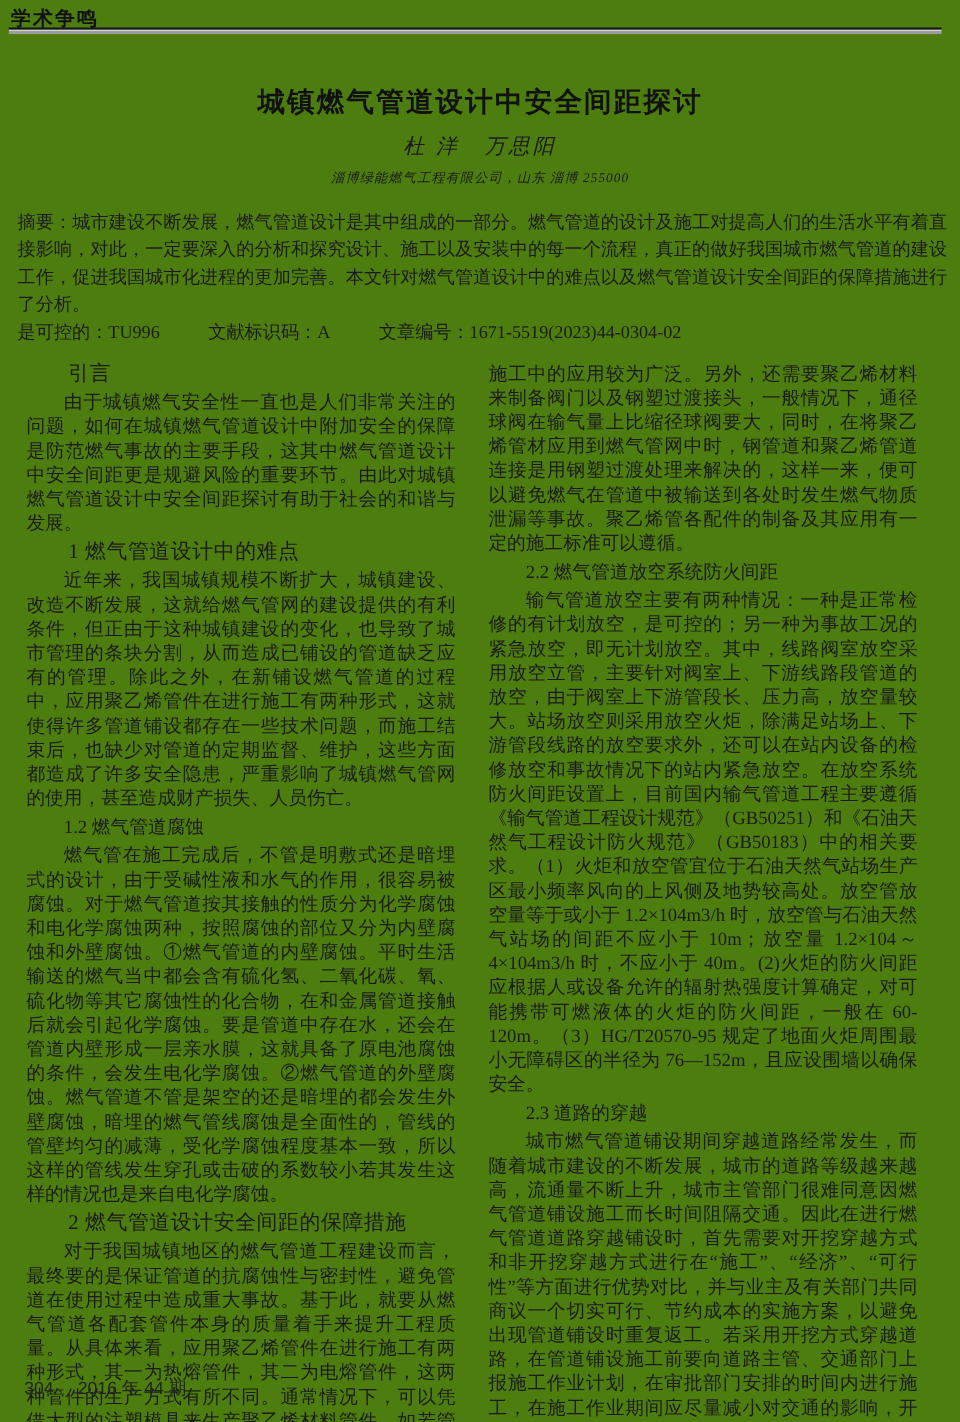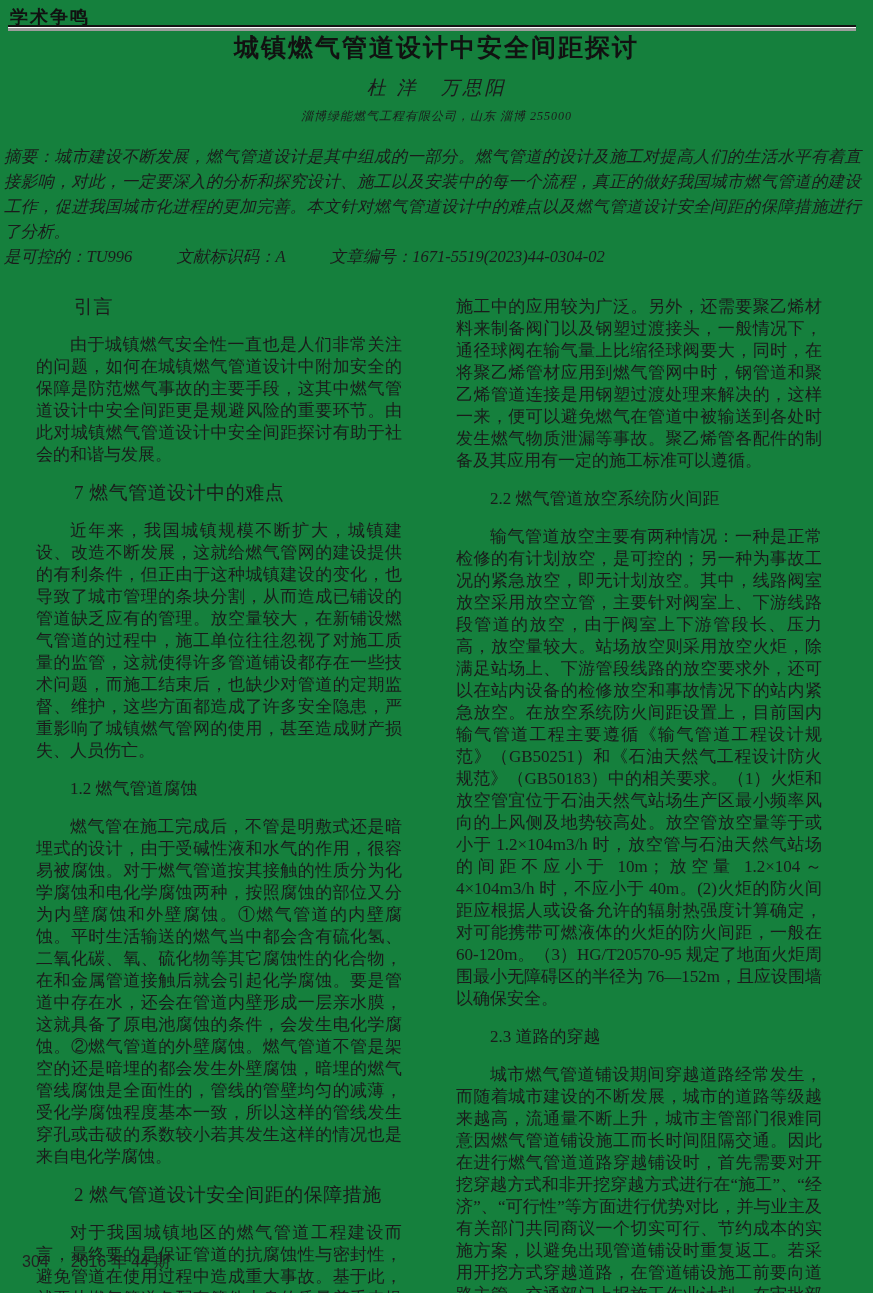--- a/index.html
+++ b/index.html
@@ -1,71 +1,70 @@
 <!DOCTYPE html>
 <html><head>
 <meta charset="utf-8">
 <style>
   html,body{margin:0;padding:0;background:#ffffff;}
   .page{
     position:relative;
     width:873px;height:1293px;
-    background:#15803d;
+    background:#4d7c0f;
     color:#1b1b1b;
     overflow:hidden;
     font-family:"Liberation Serif","DejaVu Serif",serif;
   }
   
   .brand{
     position:absolute;left:10px;top:5px;
     font-family:"Liberation Sans","DejaVu Sans",sans-serif;
     font-weight:bold;font-size:18px;letter-spacing:2px;color:#111;
   }
   .head-rule{
     position:absolute;left:8px;top:25px;width:848px;height:2px;
     background:#141414;
     border-bottom:1px solid #ffffff;
     box-shadow:0 3px 0 #9c9c9c;
   }
   
   .title{
-    margin:0;padding-top:31px;
+    margin:0;padding-top:76px;
     text-align:center;
     font-size:25px;font-weight:bold;letter-spacing:2px;color:#111;
   }
   .authors{
     margin-top:11px;text-align:center;
     font-size:19px;font-style:italic;letter-spacing:3px;
   }
   .affiliation{
     margin-top:7px;text-align:center;
     font-size:12px;font-style:italic;letter-spacing:1px;
   }
   
   .meta-block{
-    margin:19px 12px 0 4px;
+    margin:19px 12px 0 16px;
     font-size:16.5px;line-height:25px;
-    font-style:italic;
     text-align:justify;
   }
   .meta-block p{margin:0;}
   .meta-row .grp{margin-right:40px;white-space:nowrap;}
   .meta-row .grp:last-child{margin-right:0;}
   
   .body-cols{
     display:flex;
     margin:11px 17px 0 20px;
     gap:22px;
   }
   .col{
     width:398px;
     font-size:17px;line-height:22px;
     text-align:justify;
   }
-  .col p{margin:16px;}
+  .col p{margin:4px;}
   .para{text-indent:2em;}
   .para-cont{text-indent:0;}
   .h1{text-indent:2em;font-size:19px;letter-spacing:0.5px;}
   .h2{text-indent:2em;}
   
   .footer{
     position:absolute;left:22px;top:1252px;
     font-family:"Liberation Sans","DejaVu Sans",sans-serif;
     font-size:16px;color:#222;
   }
@@ -89,22 +88,22 @@
       <span class="grp"><span>是可控的：</span><span>TU996</span></span>
       <span class="grp"><span>文献标识码：</span><span>A</span></span>
       <span class="grp"><span>文章编号：</span><span>1671-5519(2023)44-0304-02</span></span>
     </p>
   </div>
 
   <div class="body-cols">
     <div class="col">
       <p class="h1">引言</p>
       <p class="para">由于城镇燃气安全性一直也是人们非常关注的问题，如何在城镇燃气管道设计中附加安全的保障是防范燃气事故的主要手段，这其中燃气管道设计中安全间距更是规避风险的重要环节。由此对城镇燃气管道设计中安全间距探讨有助于社会的和谐与发展。</p>
-      <p class="h1">7 燃气管道设计中的难点</p>
-      <p class="para">近年来，我国城镇规模不断扩大，城镇建设、改造不断发展，这就给燃气管网的建设提供的有利条件，但正由于这种城镇建设的变化，也导致了城市管理的条块分割，从而造成已铺设的管道缺乏应有的管理。放空量较大，在新铺设燃气管道的过程中，施工单位往往忽视了对施工质量的监管，这就使得许多管道铺设都存在一些技术问题，而施工结束后，也缺少对管道的定期监督、维护，这些方面都造成了许多安全隐患，严重影响了城镇燃气管网的使用，甚至造成财产损失、人员伤亡。</p>
+      <p class="h1">1 燃气管道设计中的难点</p>
+      <p class="para">近年来，我国城镇规模不断扩大，城镇建设、改造不断发展，这就给燃气管网的建设提供的有利条件，但正由于这种城镇建设的变化，也导致了城市管理的条块分割，从而造成已铺设的管道缺乏应有的管理。除此之外，在新铺设燃气管道的过程中，应用聚乙烯管件在进行施工有两种形式，这就使得许多管道铺设都存在一些技术问题，而施工结束后，也缺少对管道的定期监督、维护，这些方面都造成了许多安全隐患，严重影响了城镇燃气管网的使用，甚至造成财产损失、人员伤亡。</p>
       <p class="h2">1.2 燃气管道腐蚀</p>
       <p class="para">燃气管在施工完成后，不管是明敷式还是暗埋式的设计，由于受碱性液和水气的作用，很容易被腐蚀。对于燃气管道按其接触的性质分为化学腐蚀和电化学腐蚀两种，按照腐蚀的部位又分为内壁腐蚀和外壁腐蚀。①燃气管道的内壁腐蚀。平时生活输送的燃气当中都会含有硫化氢、二氧化碳、氧、硫化物等其它腐蚀性的化合物，在和金属管道接触后就会引起化学腐蚀。要是管道中存在水，还会在管道内壁形成一层亲水膜，这就具备了原电池腐蚀的条件，会发生电化学腐蚀。②燃气管道的外壁腐蚀。燃气管道不管是架空的还是暗埋的都会发生外壁腐蚀，暗埋的燃气管线腐蚀是全面性的，管线的管壁均匀的减薄，受化学腐蚀程度基本一致，所以这样的管线发生穿孔或击破的系数较小若其发生这样的情况也是来自电化学腐蚀。</p>
       <p class="h1">2 燃气管道设计安全间距的保障措施</p>
       <p class="para">对于我国城镇地区的燃气管道工程建设而言，最终要的是保证管道的抗腐蚀性与密封性，避免管道在使用过程中造成重大事故。基于此，就要从燃气管道各配套管件本身的质量着手来提升工程质量。从具体来看，应用聚乙烯管件在进行施工有两种形式，其一为热熔管件，其二为电熔管件，这两种管件的生产方式有所不同。通常情况下，可以凭借大型的注塑模具来生产聚乙烯材料管件，如若管件的体积较大，便可以采取焊制的方式来进行辅助加工制备，需要将燃气管件制备成为以下几种形态：“弯头”、“三通”、“四通”等等，这些聚乙烯材料所制备的配套管件在实际燃气工程项目的</p>
     </div>
     <div class="col">
       <p class="para-cont">施工中的应用较为广泛。另外，还需要聚乙烯材料来制备阀门以及钢塑过渡接头，一般情况下，通径球阀在输气量上比缩径球阀要大，同时，在将聚乙烯管材应用到燃气管网中时，钢管道和聚乙烯管道连接是用钢塑过渡处理来解决的，这样一来，便可以避免燃气在管道中被输送到各处时发生燃气物质泄漏等事故。聚乙烯管各配件的制备及其应用有一定的施工标准可以遵循。</p>
       <p class="h2">2.2 燃气管道放空系统防火间距</p>
       <p class="para">输气管道放空主要有两种情况：一种是正常检修的有计划放空，是可控的；另一种为事故工况的紧急放空，即无计划放空。其中，线路阀室放空采用放空立管，主要针对阀室上、下游线路段管道的放空，由于阀室上下游管段长、压力高，放空量较大。站场放空则采用放空火炬，除满足站场上、下游管段线路的放空要求外，还可以在站内设备的检修放空和事故情况下的站内紧急放空。在放空系统防火间距设置上，目前国内输气管道工程主要遵循《输气管道工程设计规范》（GB50251）和《石油天然气工程设计防火规范》（GB50183）中的相关要求。（1）火炬和放空管宜位于石油天然气站场生产区最小频率风向的上风侧及地势较高处。放空管放空量等于或小于 1.2×104m3/h 时，放空管与石油天然气站场的间距不应小于 10m；放空量 1.2×104～4×104m3/h 时，不应小于 40m。(2)火炬的防火间距应根据人或设备允许的辐射热强度计算确定，对可能携带可燃液体的火炬的防火间距，一般在 60-120m。（3）HG/T20570-95 规定了地面火炬周围最小无障碍区的半径为 76—152m，且应设围墙以确保安全。</p>
       <p class="h2">2.3 道路的穿越</p>

